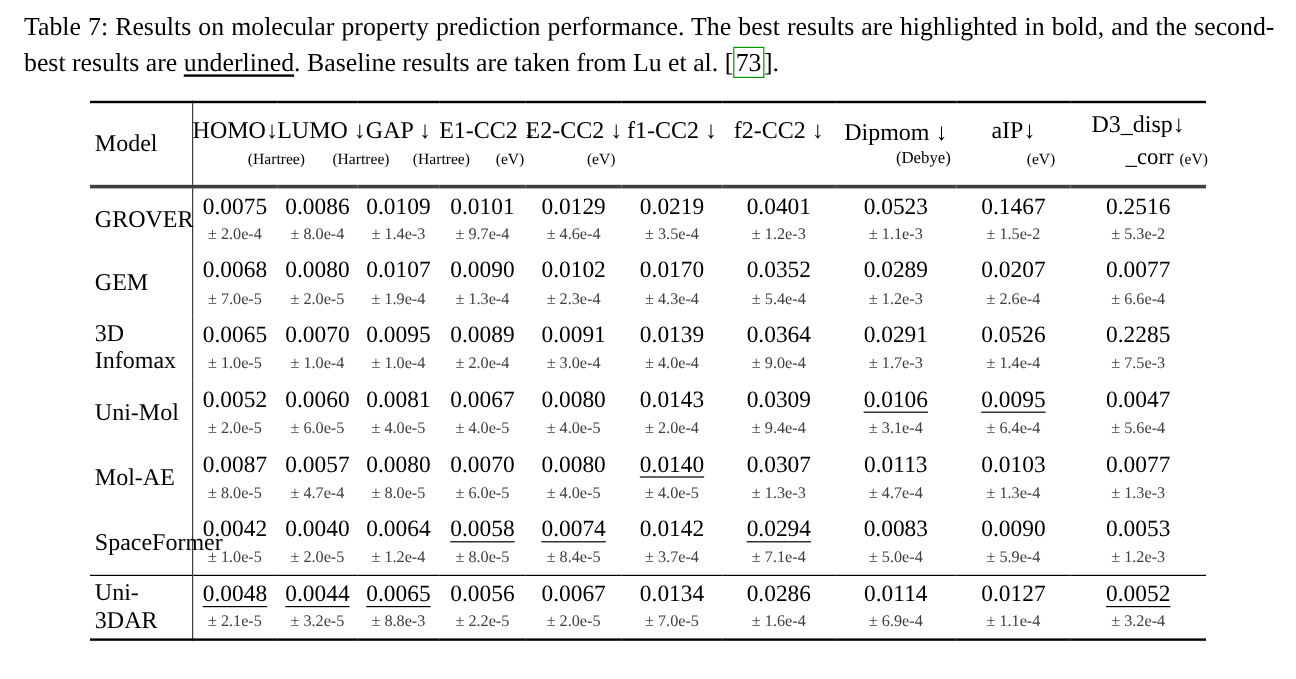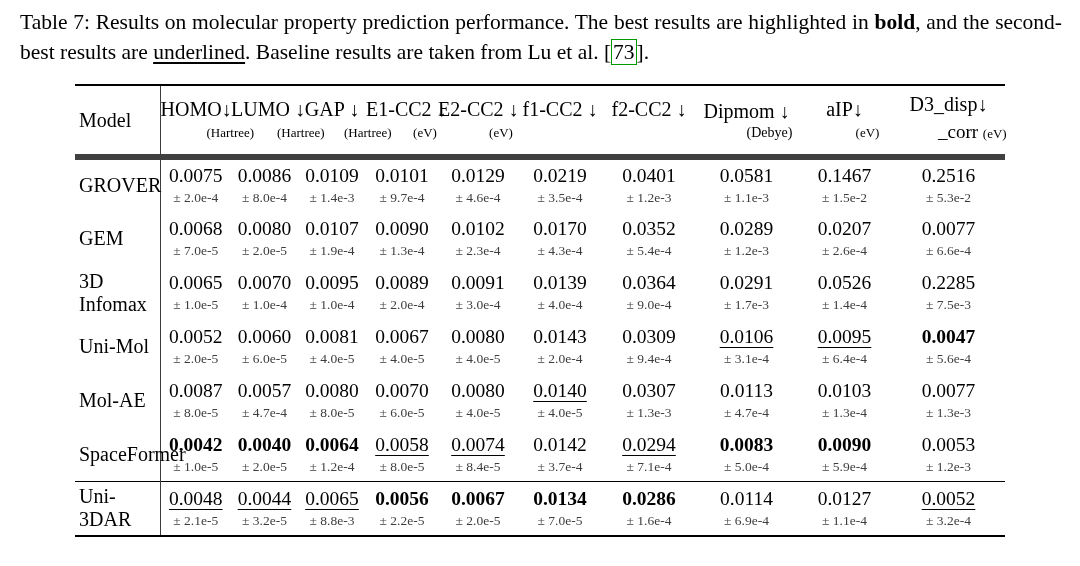--- a/index.html
+++ b/index.html
@@ -15,21 +15,21 @@
   .page { width: 1080px; height: 566px; }
 
   
   .caption {
     margin: 8px 18px 0 20px;
     font-size: 21.5px;
     line-height: 1.38;
     text-align: justify;
   }
   .seg-plain { }
-  .seg-bold { font-weight: bold; }
+  .seg-bold { font-weight: normal; }
   .seg-underline { text-decoration: underline; text-underline-offset: 3px; text-decoration-thickness: 1.5px; }
   .seg-citation {
     border: 1.5px solid #009900;
     padding: 0 1px;
     cursor: pointer;
   }
 
   
   table.results {
     margin: 17px 0 0 75px;
@@ -44,21 +44,21 @@
   col.c1 { width: 67px; }
   col.c2 { width: 68px; }
   col.c3 { width: 72px; }
   col.c4 { width: 80px; }
   col.c5 { width: 84px; }
   col.c6 { width: 94px; }
   col.c7 { width: 101px; }
   col.c8 { width: 95px; }
   col.c9 { width: 113px; }
 
-  thead tr { border-bottom: 6px solid #404040; }
+  thead tr { border-bottom: 3px solid #404040; }
   th, td { padding: 0; vertical-align: middle; font-weight: normal; }
 
   
   th:nth-child(2), td:nth-child(2) { border-left: 1.5px solid #3c3c3c; }
 
   th { text-align: center; }
   th.model-th, td.model-cell {
     text-align: left;
     padding-left: 4px;
     font-size: 20px;
@@ -67,21 +67,21 @@
   .col-unit  { font-size: 13px; line-height: 1.5; padding-bottom: 7px; white-space: nowrap; margin-left: 46px; }
   .col-unit.large { font-size: 14px; line-height: 1.1; }
   .col-unit .unit-prefix { font-size: 19px; }
   .col-unit.has-prefix span:last-child { font-size: 13px; }
 
   tbody td { text-align: center; }
   tbody tr { height: 54px; }
   tbody tr.sep { border-top: 1.8px solid #000; }
 
   .val { font-size: 19.5px; line-height: 1.3; padding-top: 3px; white-space: nowrap; }
-  .val.bold { font-weight: bold; }
+  .val.bold { font-weight: normal; }
   .val.underline {
     text-decoration: underline;
     text-underline-offset: 3.5px;
     text-decoration-thickness: 1.3px;
   }
   .err {
     font-size: 13.5px;
     line-height: 1.45;
     color: #3d3d3d;
     padding-bottom: 4px;
@@ -179,21 +179,21 @@
           </td>
           <td>
             <div class="val plain">0.0219</div>
             <div class="err">± 3.5e-4</div>
           </td>
           <td>
             <div class="val plain">0.0401</div>
             <div class="err">± 1.2e-3</div>
           </td>
           <td>
-            <div class="val plain">0.0581</div>
+            <div class="val plain">0.0523</div>
             <div class="err">± 1.1e-3</div>
           </td>
           <td>
             <div class="val plain">0.1467</div>
             <div class="err">± 1.5e-2</div>
           </td>
           <td>
             <div class="val plain">0.2516</div>
             <div class="err">± 5.3e-2</div>
           </td>

